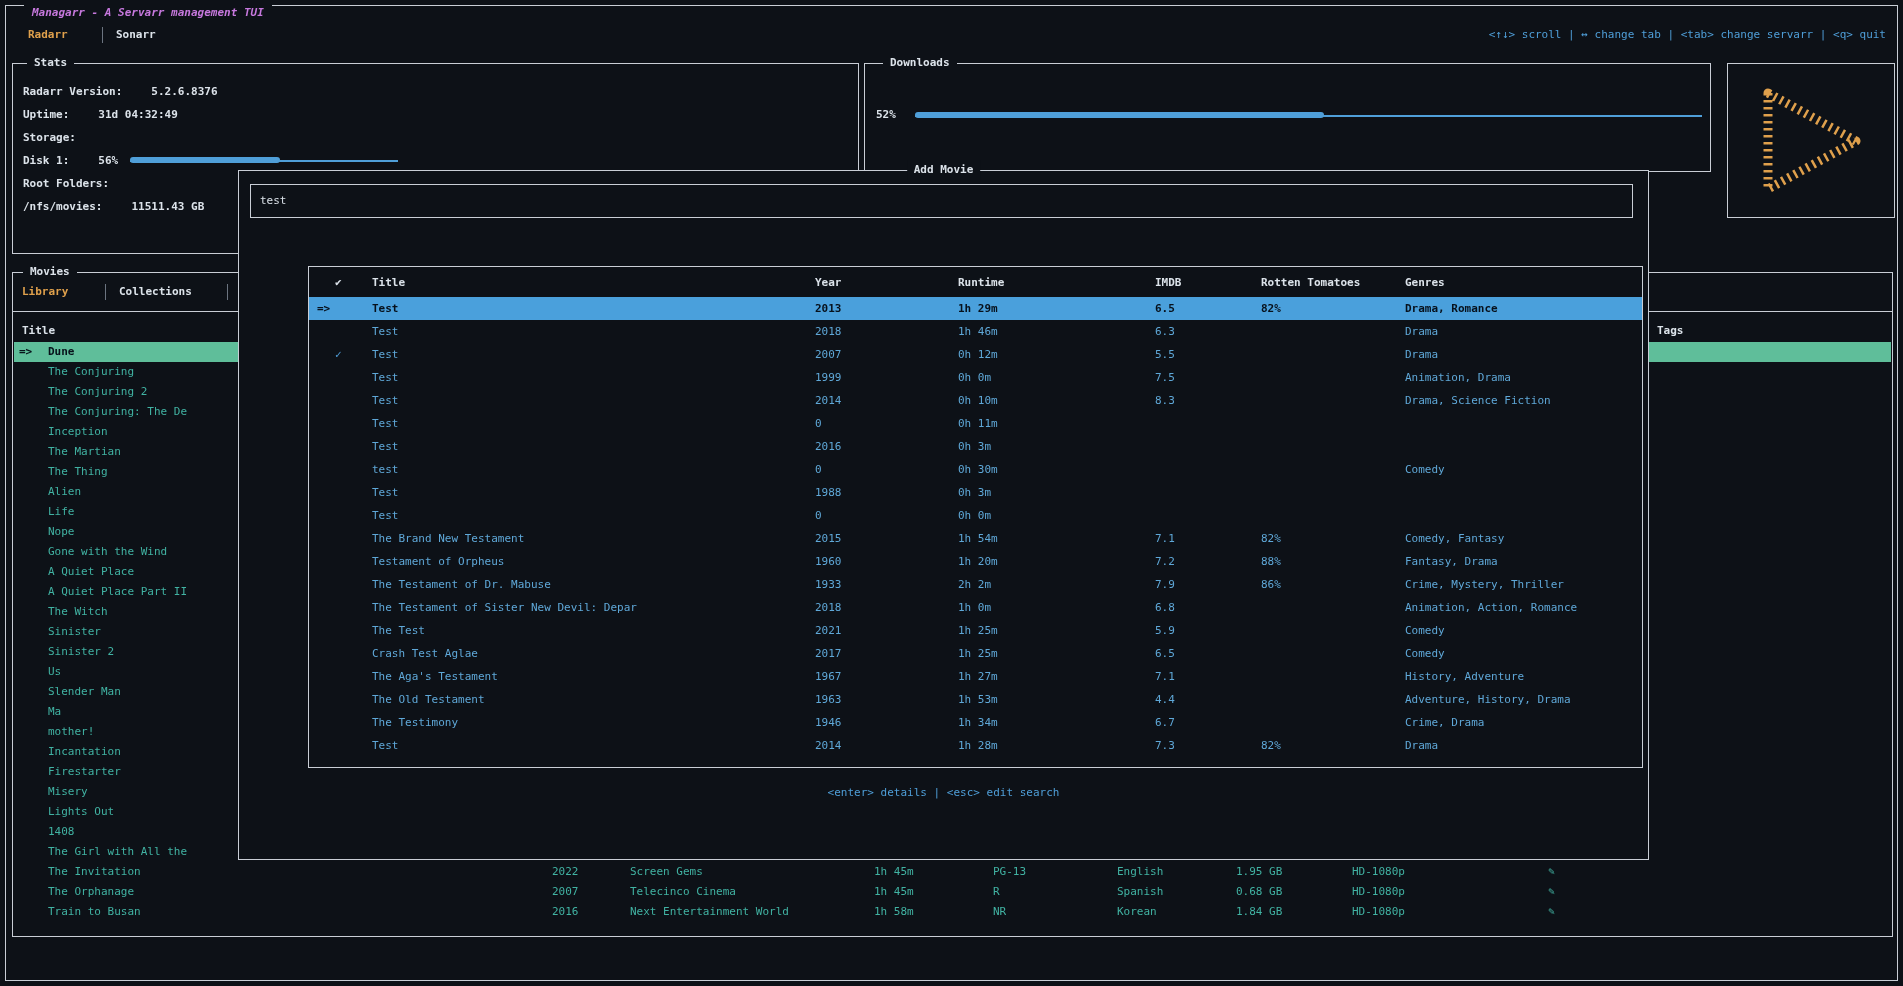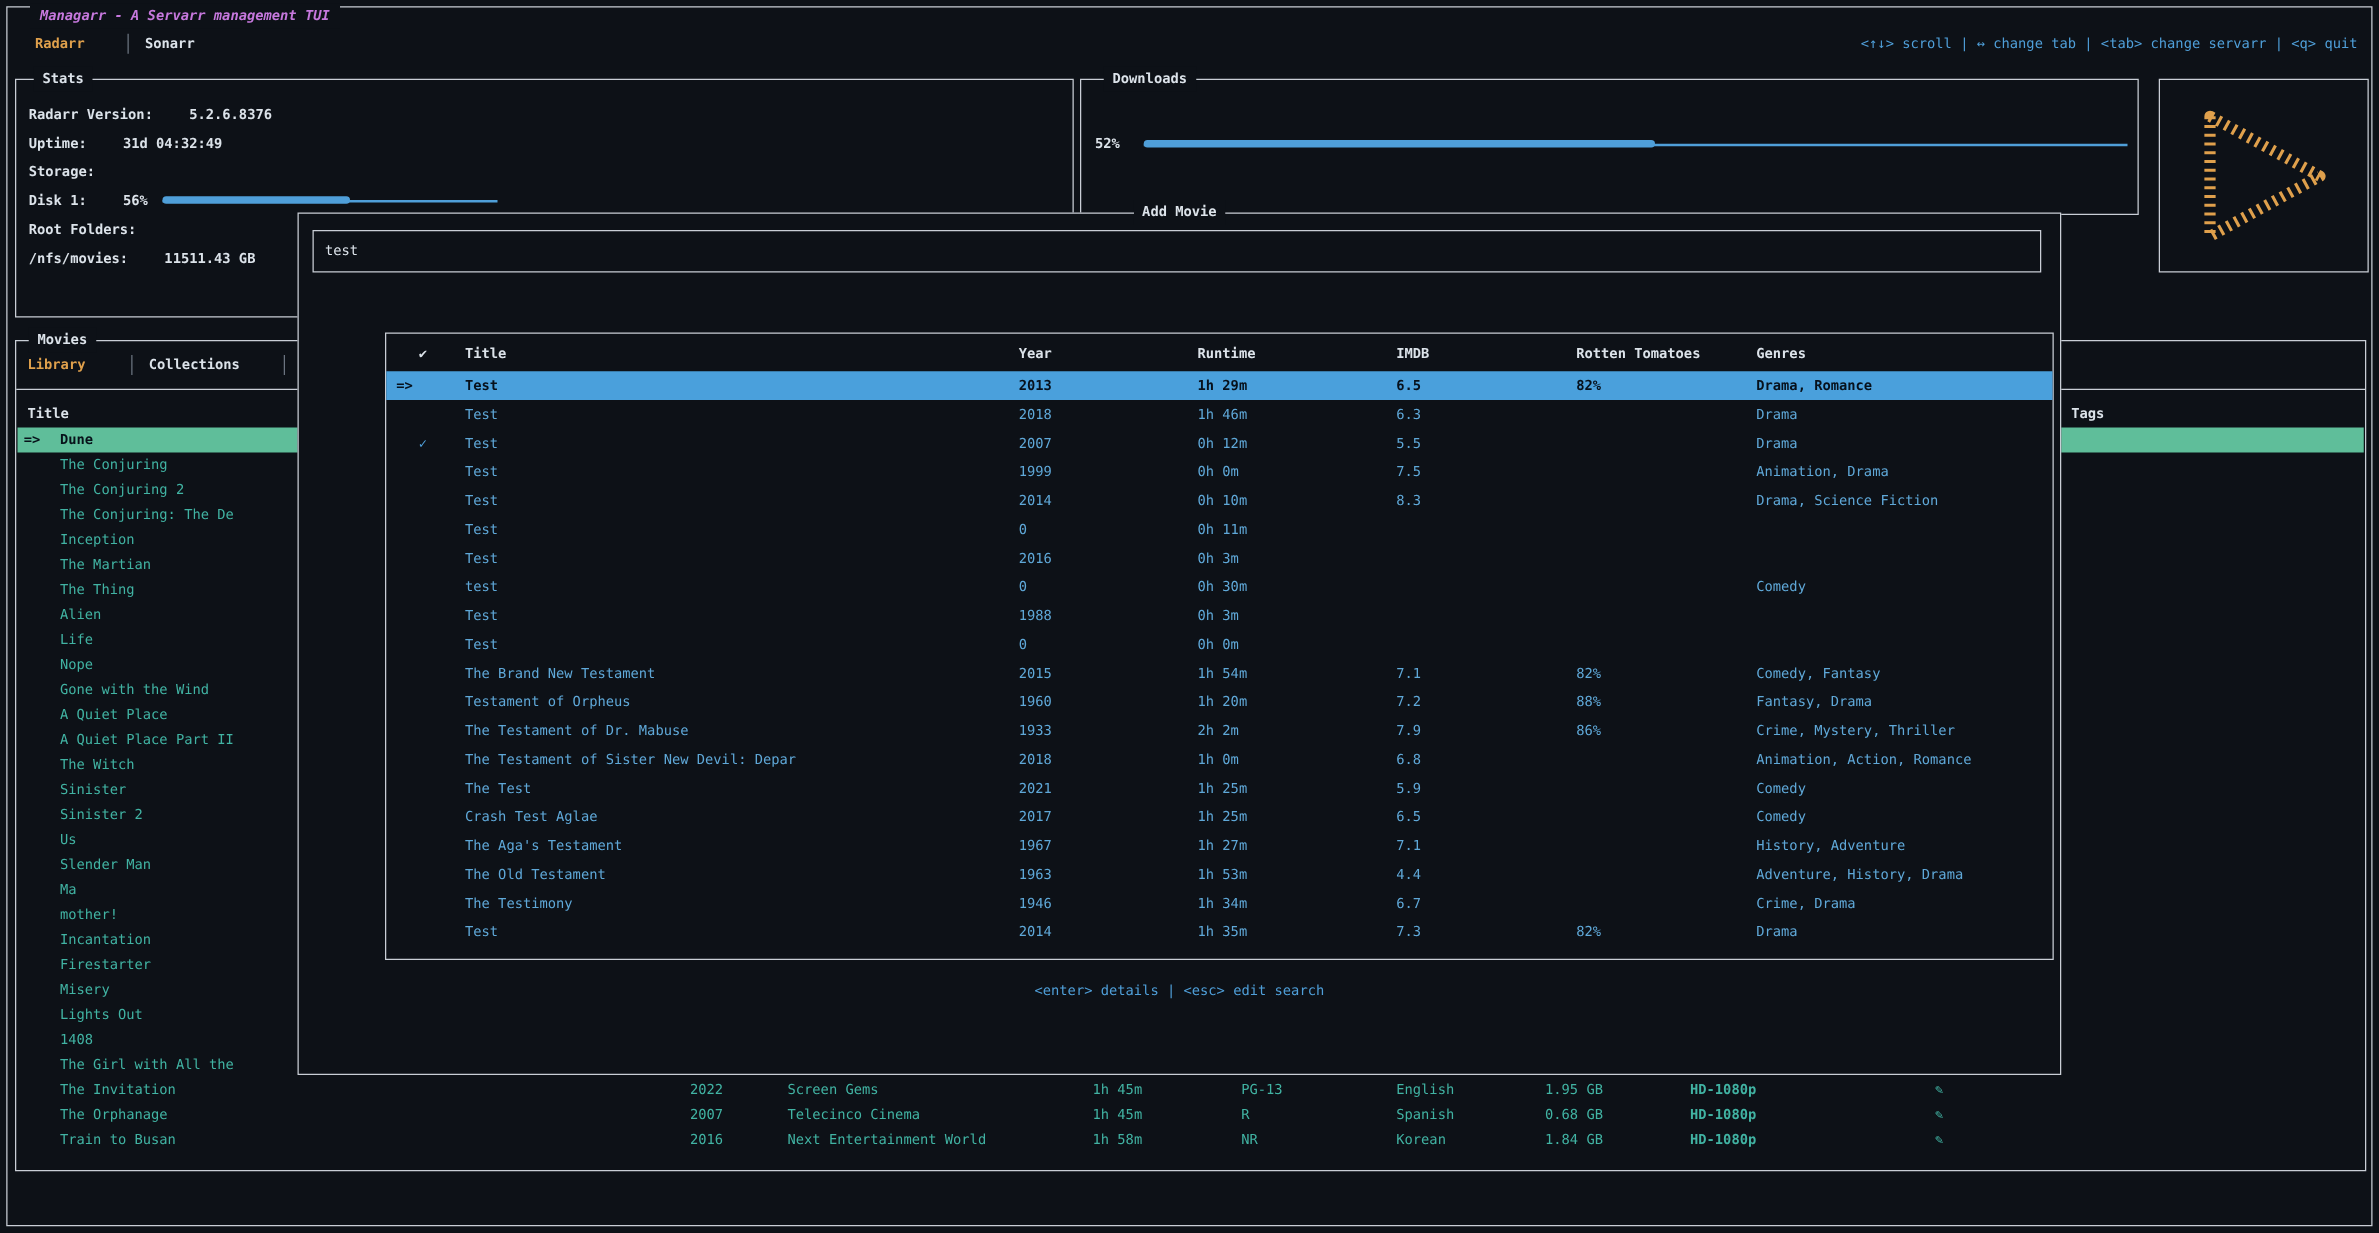--- a/index.html
+++ b/index.html
@@ -42,37 +42,37 @@
   .am-header{position:absolute;left:0;right:0;top:6px;height:20px;line-height:20px;font-weight:bold;color:var(--fg);}
   #result-rows{position:absolute;left:0;right:0;top:30px;}
   .am-row{position:relative;height:23px;line-height:23px;color:var(--tblue);white-space:nowrap;}
   .am-row.sel{background:var(--selblue);color:#07111c;font-weight:bold;}
   .am-row .amc-check{color:var(--blue);}
   .amc-marker{position:absolute;left:8px;}
   .amc-check{position:absolute;left:26px;}
   .amc-title{position:absolute;left:63px;}
   .amc-year{position:absolute;left:506px;}
   .amc-runtime{position:absolute;left:649px;}
-  .amc-imdb{position:absolute;left:808px;}
+  .amc-imdb{position:absolute;left:846px;}
   .amc-rt{position:absolute;left:952px;}
   .amc-genres{position:absolute;left:1096px;right:4px;overflow:hidden;}
 
   
   #library-rows{position:absolute;left:1px;top:69px;right:1px;}
   .lib-row{position:relative;height:20px;line-height:20px;color:var(--teal);white-space:nowrap;}
   .lib-row.sel{background:var(--selgreen);color:#07121a;font-weight:bold;}
   .lib-marker{position:absolute;left:5px;}
   .lib-title{position:absolute;left:34px;text-align:right;}
   .lc-year{position:absolute;left:538px;}
   .lc-studio{position:absolute;left:616px;}
   .lc-runtime{position:absolute;left:860px;}
   .lc-rating{position:absolute;left:979px;}
   .lc-lang{position:absolute;left:1103px;}
   .lc-size{position:absolute;left:1222px;}
-  .lc-quality{position:absolute;left:1338px;font-weight:bold;}
+  .lc-quality{position:absolute;left:1338px;}
   .lc-edit{position:absolute;left:1534px;cursor:pointer;}
 </style>
 </head>
 <body>
 
 <div class="screen">
 
   <div class="outer"></div>
 
   <div class="app-title">Managarr - A Servarr management TUI</div>
@@ -387,21 +387,21 @@
           <div class="am-row">
             <span class="amc-title">The Testimony</span>
             <span class="amc-year">1946</span>
             <span class="amc-runtime">1h 34m</span>
             <span class="amc-imdb">6.7</span>
             <span class="amc-genres">Crime, Drama</span>
           </div>
           <div class="am-row">
             <span class="amc-title">Test</span>
             <span class="amc-year">2014</span>
-            <span class="amc-runtime">1h 35m</span>
+            <span class="amc-runtime">1h 28m</span>
             <span class="amc-imdb">7.3</span>
             <span class="amc-rt">82%</span>
             <span class="amc-genres">Drama</span>
           </div>
         </div>
     </div>
     <div class="helptext" style="left:0;top:612px;width:100%;text-align:center;">&lt;enter&gt; details | &lt;esc&gt; edit search</div>
   </div>
 
 

